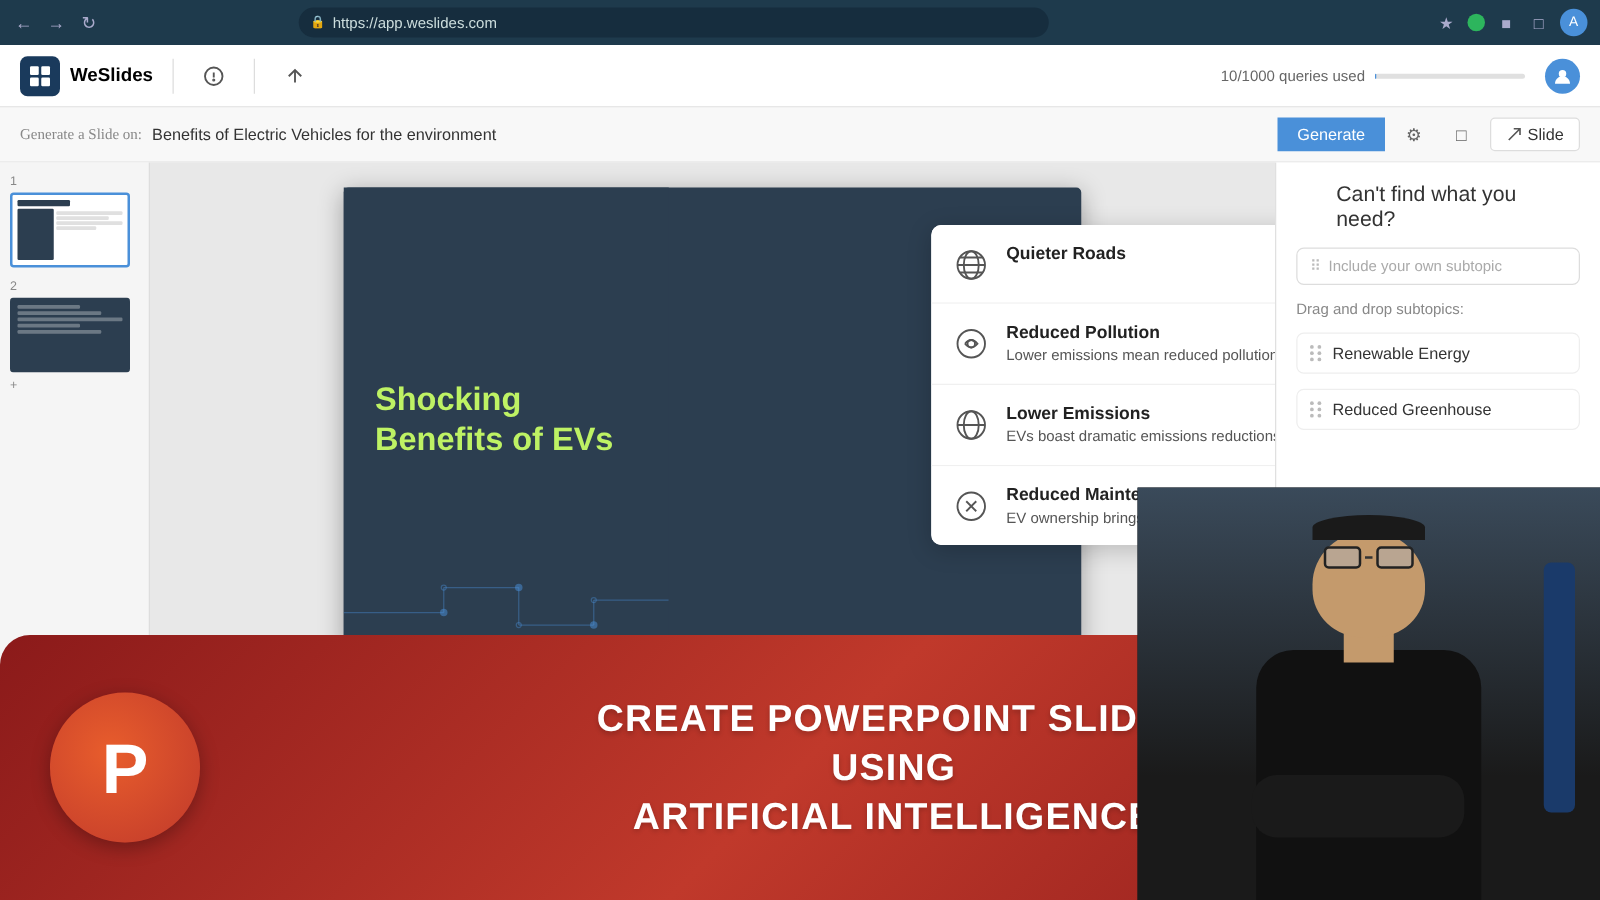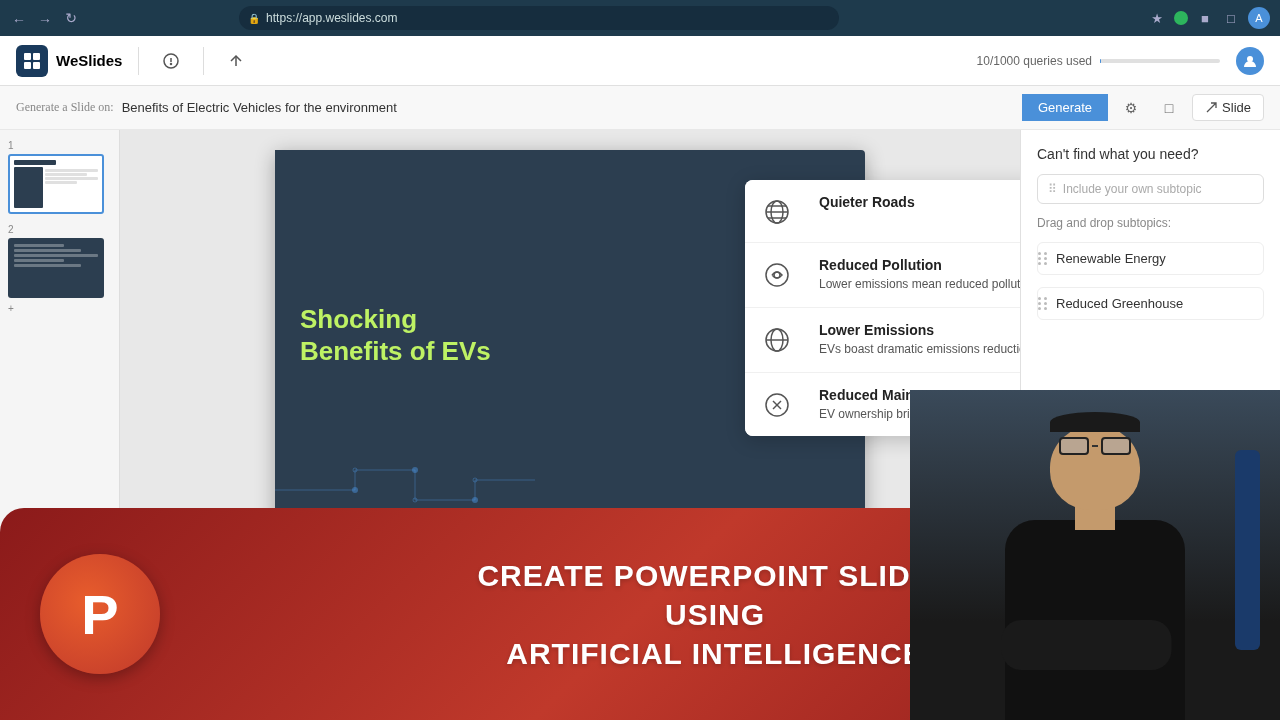--- a/index.html
+++ b/index.html
@@ -282,21 +282,21 @@
       background: white;
     }
     .content-card:last-child { border-bottom: none; }
     .card-icon {
       width: 32px; height: 32px;
       display: flex; align-items: center; justify-content: center;
       font-size: 18px;
       flex-shrink: 0;
       margin-top: 2px;
     }
-    .card-text { flex: 1; margin-left: 14px; }
+    .card-text { flex: 1; }
     .card-title {
       font-size: 14px;
       font-weight: 600;
       color: #222;
       margin-bottom: 3px;
     }
     .card-desc {
       font-size: 12px;
       color: #555;
       line-height: 1.4;
@@ -306,44 +306,45 @@
     .right-sidebar {
       width: 260px;
       background: white;
       border-left: 1px solid #e0e0e0;
       padding: 16px;
       display: flex;
       flex-direction: column;
       gap: 12px;
     }
     .sidebar-cant-find {
-      font-size: 14px;
+      font-size: 17px;
       color: #333;
       font-weight: 500;
+      margin-left: 32px;
     }
     .sidebar-input-box {
       display: flex;
       align-items: center;
       gap: 6px;
       border: 1px solid #ddd;
       border-radius: 6px;
       padding: 7px 10px;
       font-size: 12px;
       color: #aaa;
     }
     .sidebar-input-icon { font-size: 12px; color: #bbb; }
     .drag-label {
       font-size: 12px;
       color: #888;
     }
     .subtopic-item {
       display: flex;
       align-items: center;
       gap: 8px;
-      padding: 8px 0;
+      padding: 8px 10px;
       background: white;
       border: 1px solid #eee;
       border-radius: 6px;
       cursor: grab;
       font-size: 13px;
       color: #333;
     }
     .drag-dots {
       display: grid;
       grid-template-columns: repeat(2, 4px);

